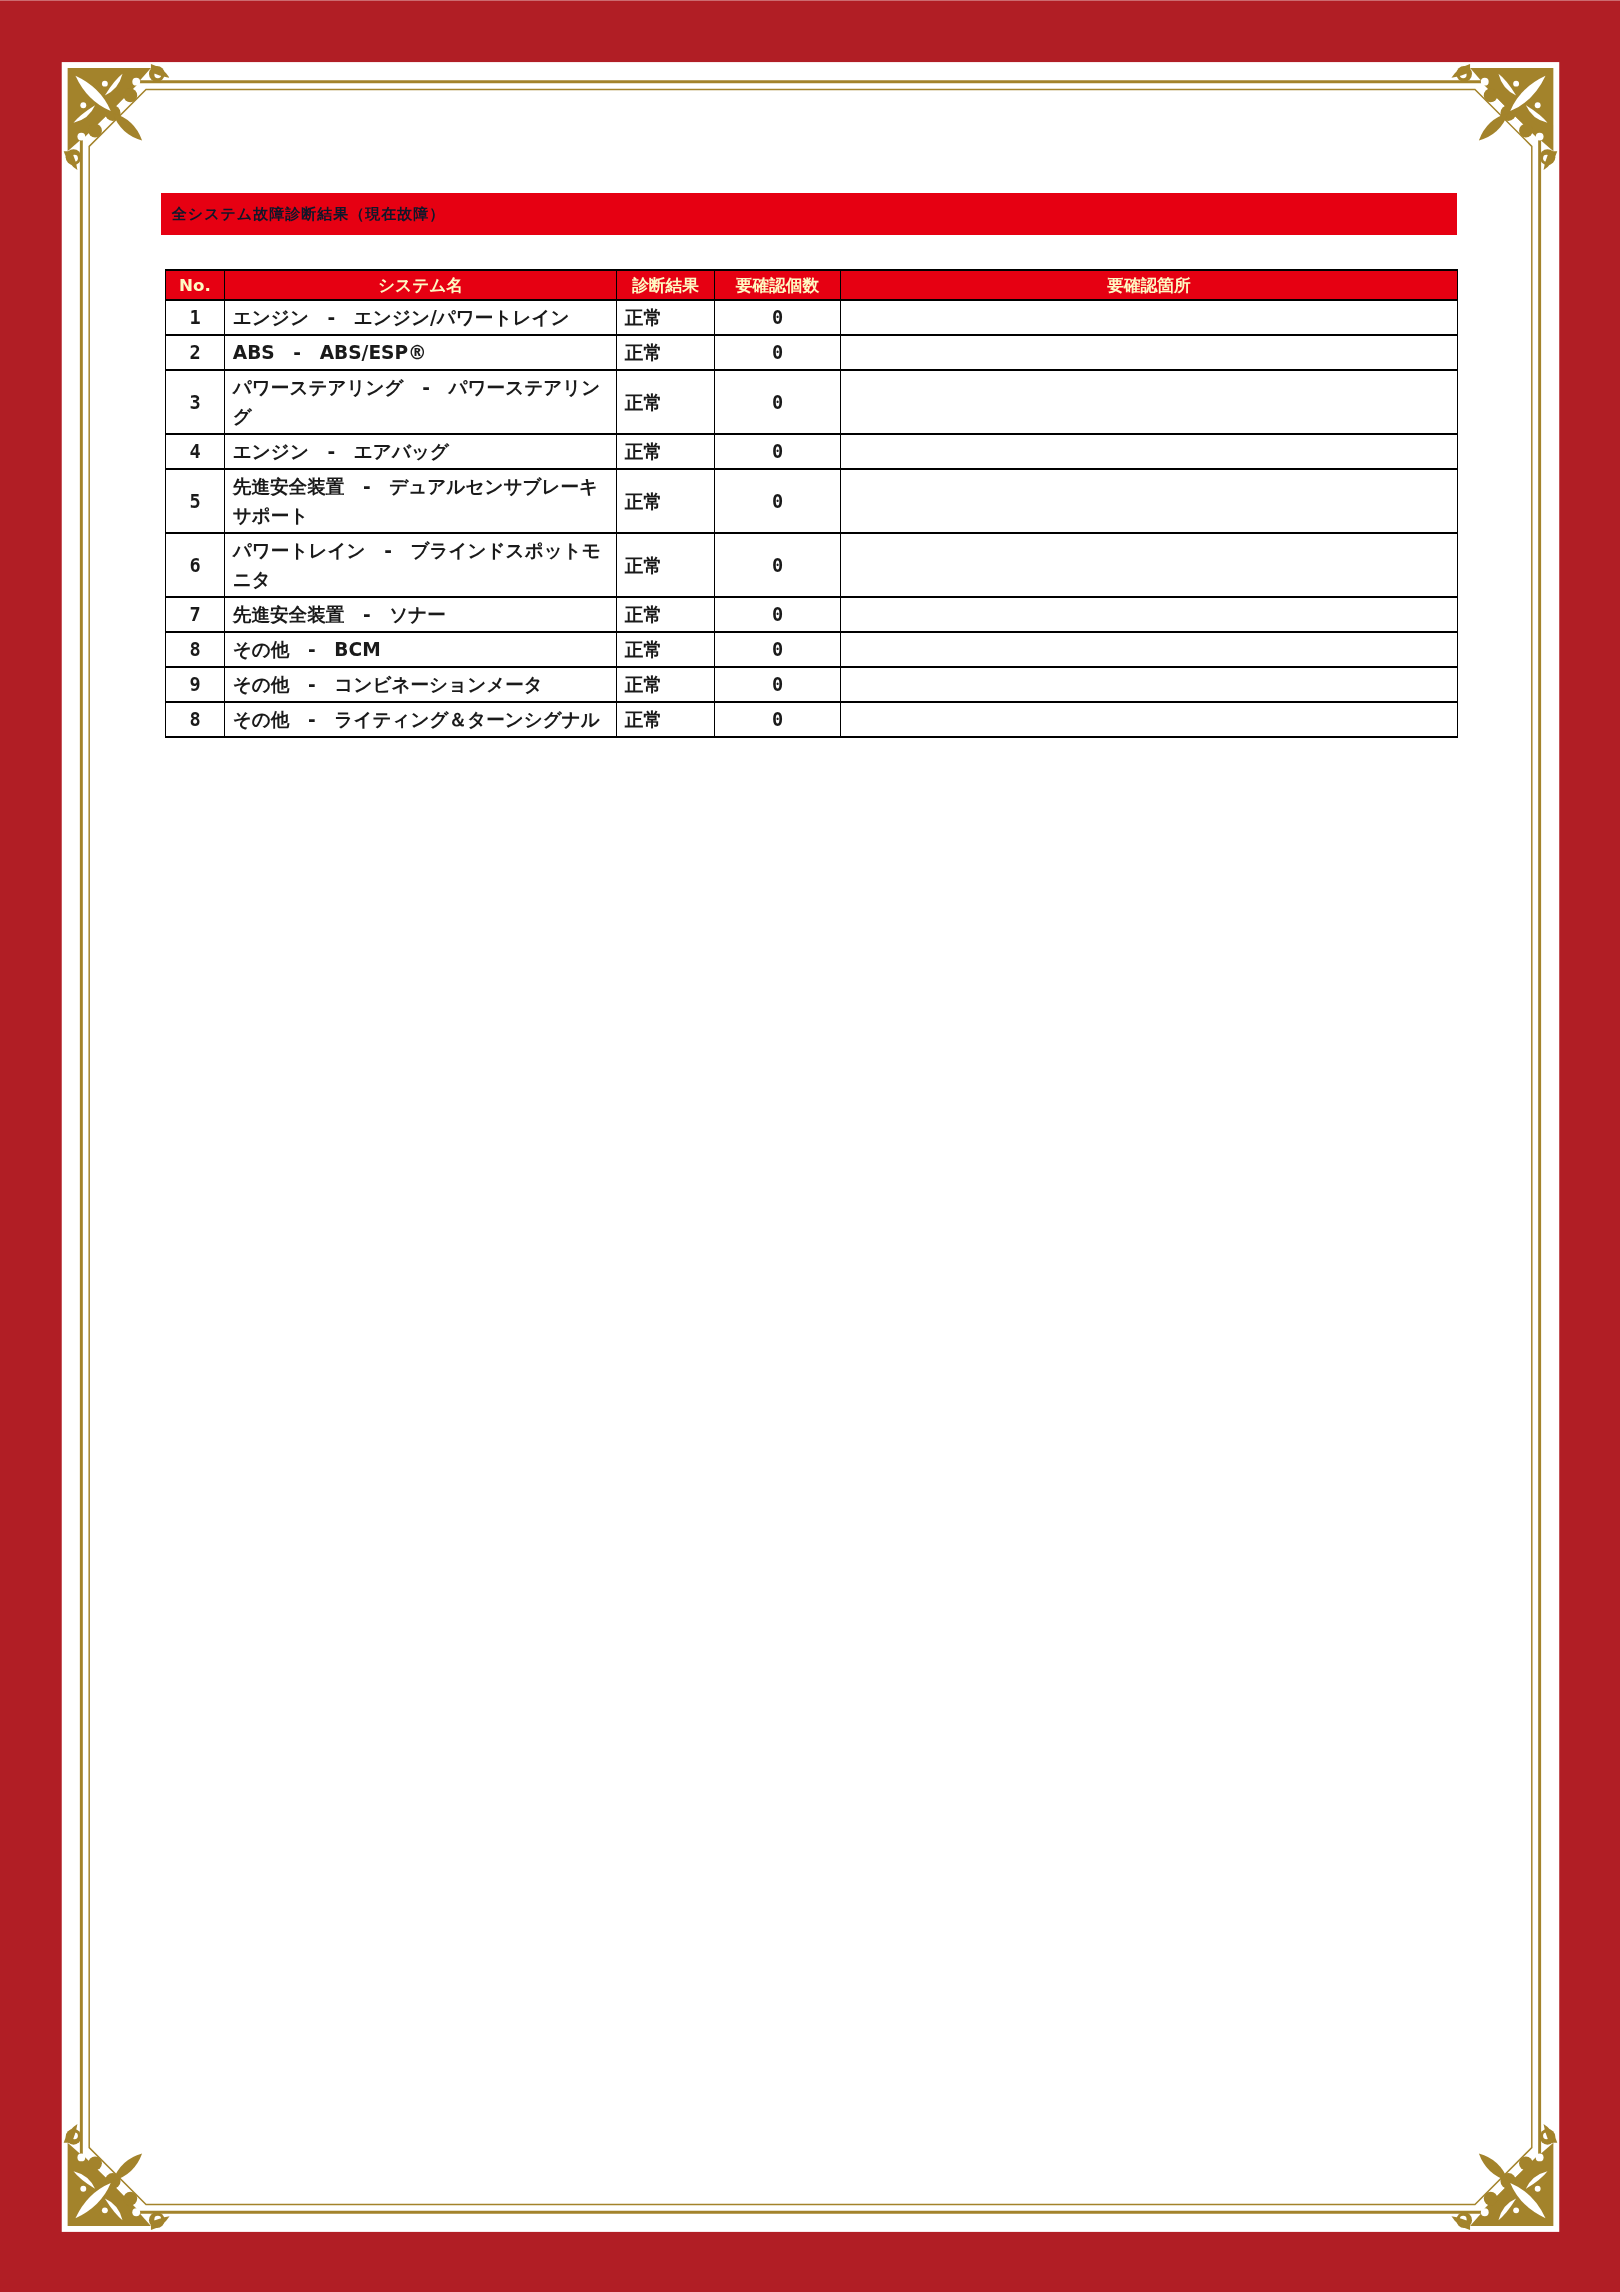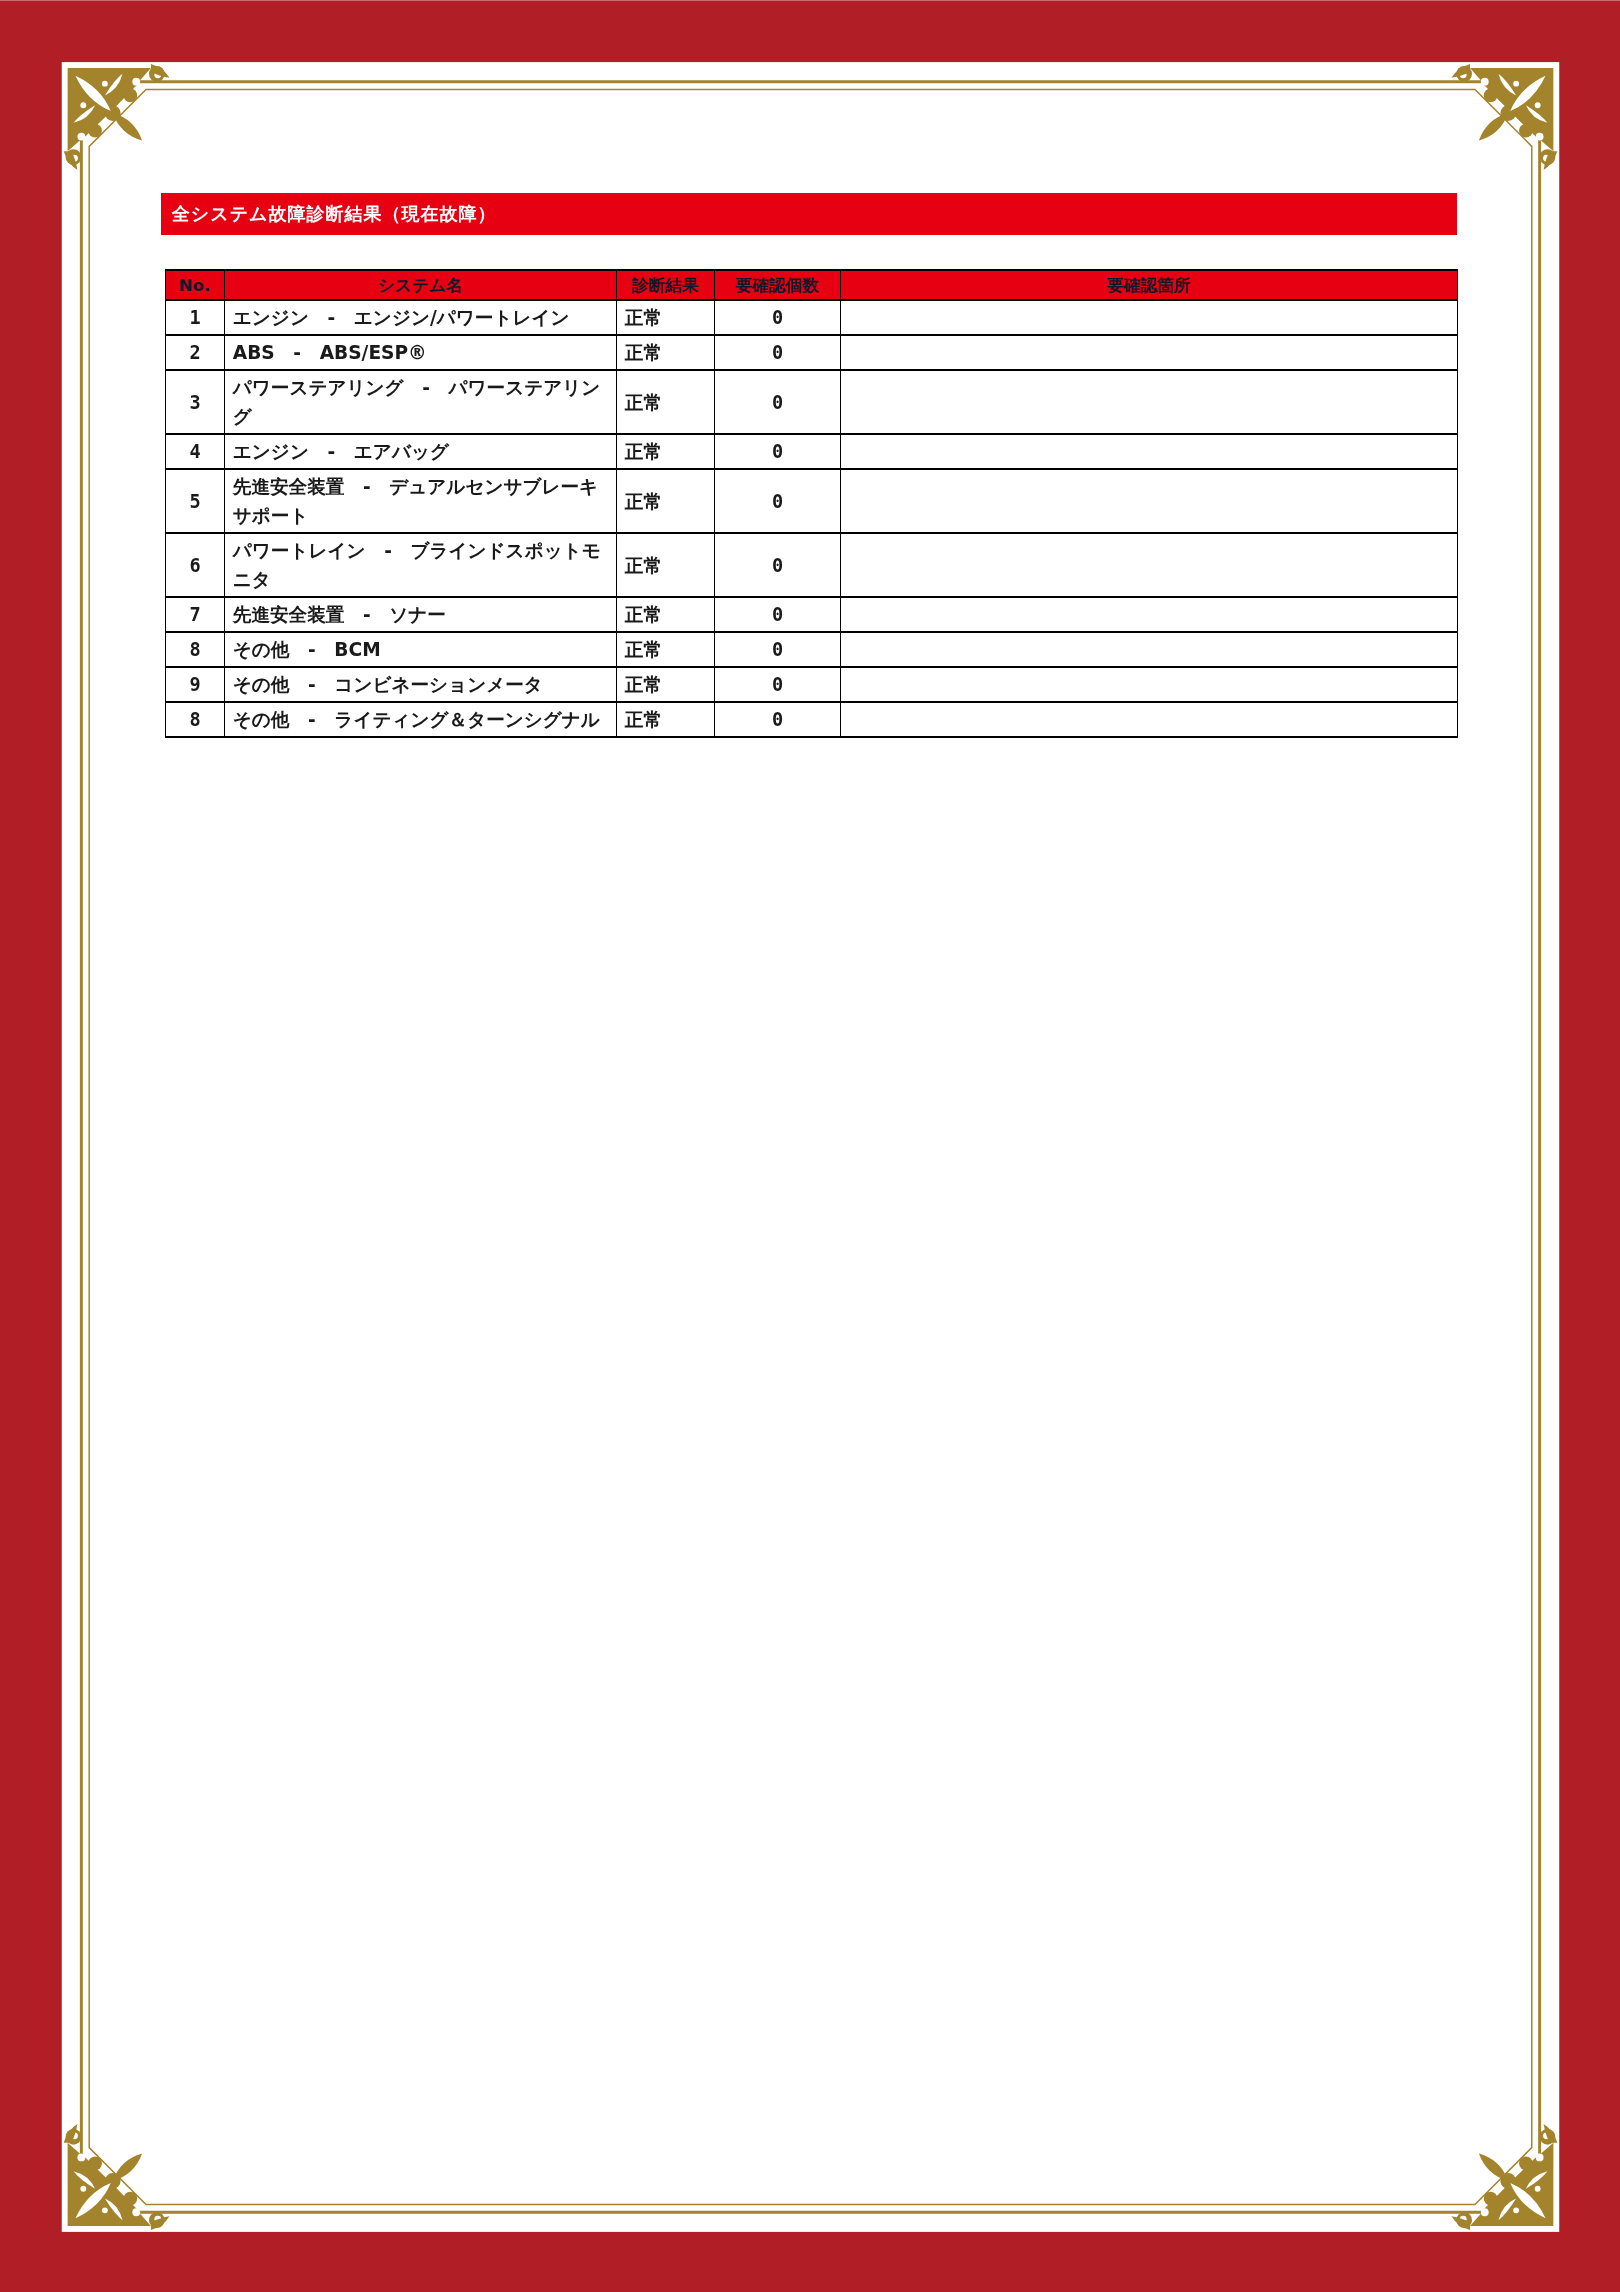--- a/index.html
+++ b/index.html
@@ -10,30 +10,30 @@
   }
   .frame-svg{position:absolute;left:0;top:0;width:1620px;height:2293px;z-index:0;}
   .content{position:absolute;left:0;top:0;width:1620px;height:2293px;z-index:1;}
 
   .title-bar{
     position:absolute;left:161px;top:193px;width:1296px;height:42px;
     background:var(--accent_red,#E60012);
     display:flex;align-items:center;box-sizing:border-box;padding-left:10.8px;
   }
   .title-bar span{
-    color:#ffffff;font-size:18px;font-weight:700;letter-spacing:1px;font-family:Liberation Serif, serif;
+    color:#0f172a;font-size:15px;font-weight:700;letter-spacing:1px;font-family:Liberation Serif, serif;
   }
 
   table.report{
     position:absolute;left:165px;top:269px;width:1292px;
     border-collapse:collapse;table-layout:fixed;
     color:var(--text,#1a1a1a);
   }
   table.report th{
-    background:var(--accent_red,#E60012);color:#0f172a;
+    background:var(--accent_red,#E60012);color:#fef9c3;
     font-size:16.7px;font-weight:700;height:30px;text-align:center;
     border:1px solid #000;border-top-width:2px;border-bottom-width:2px;
     padding:0 3.9px;box-sizing:border-box;
   }
   table.report td{
     border:1px solid #000;border-top-width:2px;border-bottom-width:2px;
     height:33px;line-height:29px;font-size:18.6px;font-weight:600;
     padding:2px 7.8px;box-sizing:border-box;vertical-align:middle;
     word-break:break-all;
   }

